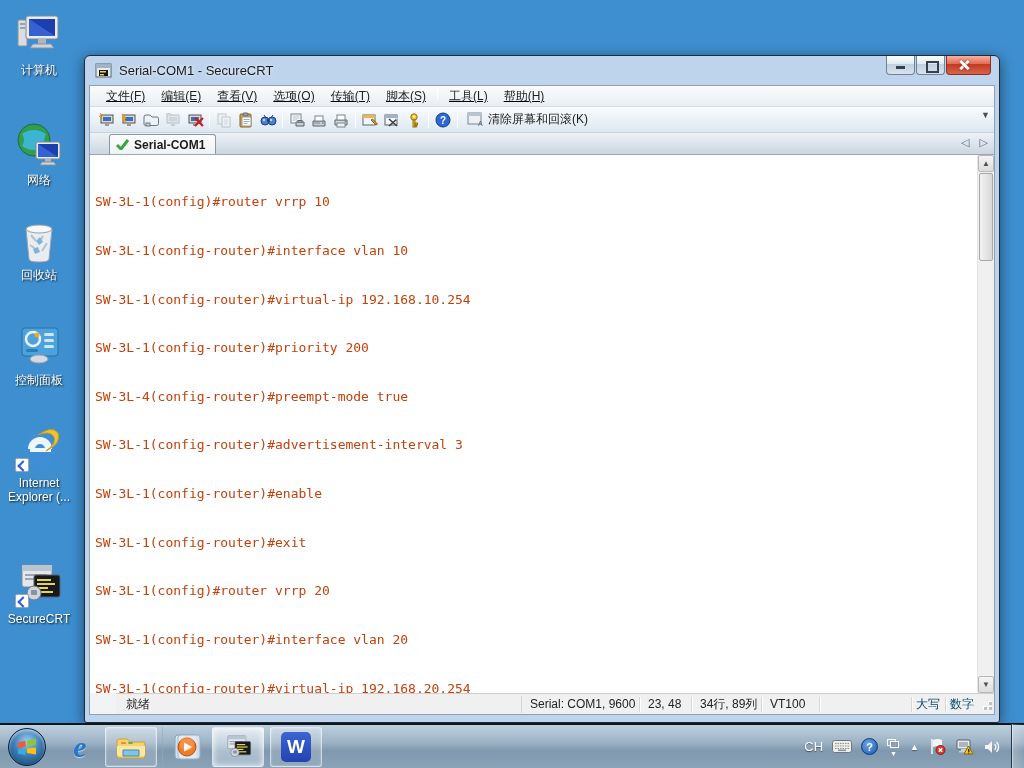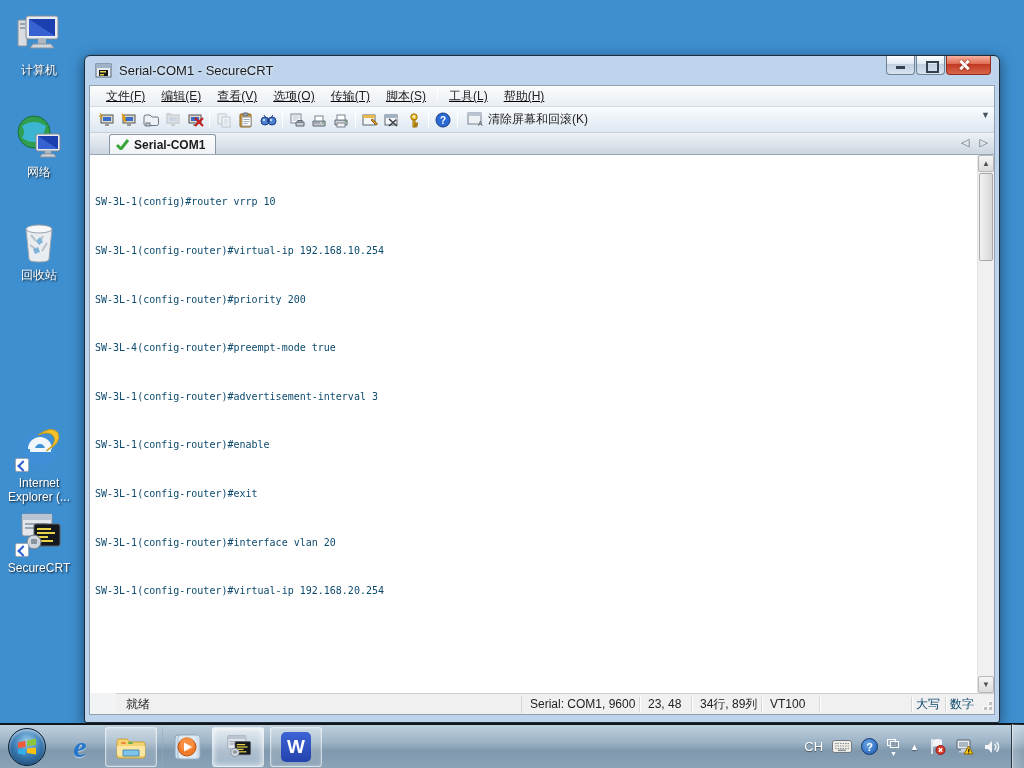--- a/index.html
+++ b/index.html
@@ -44,21 +44,21 @@
   .tb-text-btn { display:flex; align-items:center; gap:4px; font-size:12px; color:#222; padding:2px 6px; border-radius:2px; cursor:pointer; }
   .tb-overflow { position:absolute; right:4px; top:4px; font-size:9px; color:#46525e; cursor:pointer; line-height:8px; text-align:center; }
   .tb-overflow .bar { width:7px; height:1px; background:#46525e; margin:0 auto 1px; }
 
   .tabbar { height:22px; background:linear-gradient(#eef2f7,#ccd6e0); display:flex; align-items:flex-end; padding-left:19px; position:relative; border-bottom:1px solid #9aa8b6; }
   .tab { height:20px; display:flex; align-items:center; gap:5px; padding:0 10px 0 6px; background:linear-gradient(#fdfdfe,#eef1f5);
          border:1px solid #8b98a6; border-bottom:none; border-radius:3px 3px 0 0; font-size:12px; font-weight:bold; color:#1c1c1c; cursor:pointer; }
   .tab-nav { position:absolute; right:6px; top:3px; display:flex; gap:10px; font-size:11px; color:#5a6774; cursor:pointer; }
 
   .term-wrap { flex:1; display:flex; background:#fff; position:relative; overflow:hidden; }
-  .term { flex:1; padding:7px 18px 0 5px; font-family:"DejaVu Sans Mono","Liberation Mono",monospace; font-size:10px; line-height:16.2px; color:#0c4a6e; white-space:pre; }
+  .term { flex:1; padding:7px 18px 0 5px; font-family:"DejaVu Sans Mono","Liberation Mono",monospace; font-size:13px; line-height:16.2px; color:#c2410c; white-space:pre; }
   .scrollbar { width:17px; background:#f0f0f0; border-left:1px solid #e4e4e4; display:flex; flex-direction:column; }
   .sb-btn { height:17px; display:flex; align-items:center; justify-content:center; font-size:8px; color:#505050; background:linear-gradient(#f4f4f4,#dcdcdc); border:1px solid #b8b8b8; border-radius:2px; cursor:pointer; }
   .sb-thumb { height:88px; margin:1px 1px; background:linear-gradient(90deg,#f2f2f2,#d8d8d8); border:1px solid #a8a8a8; border-radius:2px; cursor:grab; }
   .sb-track { flex:1; }
 
   .statusbar { height:21px; background:#f0f0f0; border-top:1px solid #cfcfcf; display:flex; align-items:center; font-size:12px; color:#222;margin-left:26px; }
   .sb-seg { padding:0 8px; height:15px; line-height:15px; border-right:1px solid #d6d6d6; box-shadow:1px 0 0 #fff; white-space:nowrap; }
   .sb-ready { flex:1; border-right:1px solid #d6d6d6; padding-left:10px; }
   .sb-dim { color:#0c4a6e; }
   .grip { width:14px; height:15px; position:relative; }
@@ -105,21 +105,21 @@
         <rect x="12" y="6" width="32" height="23" rx="2" fill="#e8ecf1" stroke="#7f8894"></rect>
         <rect x="15" y="9" width="26" height="17" fill="#1b3fae"></rect>
         <path d="M15 9 L41 26 L15 26 Z" fill="#3f6ad8" opacity=".8"></path>
         <rect x="24" y="29" width="8" height="5" fill="#aeb6c0"></rect>
         <path d="M19 34 h18 l3 4 h-24 z" fill="#cfd5dc" stroke="#8a929c"></path>
       </svg>
     </div>
     <div class="dlabel">计算机</div>
   </div>
 
-  <div class="desk-icon" style="top:112px">
+  <div class="desk-icon" style="top:120px">
     <div class="dicon">
       <svg width="50" height="50" viewBox="0 0 50 50">
         <circle cx="20" cy="20" r="16" fill="#2f9e4f"></circle>
         <path d="M8 14 q12 -8 24 0 q-4 10 0 12 q-12 8 -24 0 q4 -6 0 -12" fill="#3db8e8" opacity=".85"></path>
         <circle cx="20" cy="20" r="16" fill="none" stroke="#1b6e38"></circle>
         <rect x="22" y="22" width="24" height="17" rx="2" fill="#e8ecf1" stroke="#7f8894"></rect>
         <rect x="24" y="24" width="20" height="13" fill="#1b3fae"></rect>
         <path d="M24 24 L44 37 L24 37 Z" fill="#3f6ad8" opacity=".8"></path>
         <rect x="31" y="39" width="6" height="3" fill="#aeb6c0"></rect>
         <path d="M28 42 h12 l2 3 h-16 z" fill="#cfd5dc" stroke="#8a929c"></path>
@@ -134,35 +134,50 @@
         <path d="M12 14 h26 l-3 30 q0 3 -10 3 t-10 -3 z" fill="#e9edf2" stroke="#9aa2ac"></path>
         <ellipse cx="25" cy="14" rx="13" ry="4" fill="#f6f8fa" stroke="#9aa2ac"></ellipse>
         <path d="M17 20 l5 6 m-6 4 l7 5 m6 -14 l-4 7 m8 0 l-5 8" stroke="#b9c1ca" stroke-width="2" fill="none"></path>
         <path d="M22 26 l4 -4 l3 5 l-4 3 z" fill="#7fb4d8"></path>
         <path d="M19 34 l5 -2 l2 5 l-5 2 z" fill="#7fb4d8"></path>
       </svg>
     </div>
     <div class="dlabel">回收站</div>
   </div>
 
+  <div class="desk-icon" style="top:320px">
+    <div class="dicon">
+      <svg width="50" height="50" viewBox="0 0 50 50">
+        <rect x="8" y="8" width="36" height="28" rx="3" fill="#4aa3df" stroke="#2b6f9e"></rect>
+        <circle cx="19" cy="19" r="7" fill="none" stroke="#eef6fc" stroke-width="2.5"></circle>
+        <circle cx="23" cy="15" r="2.5" fill="#f5a623"></circle>
+        <rect x="30" y="13" width="10" height="3" rx="1.5" fill="#cfe6f5"></rect>
+        <rect x="30" y="19" width="10" height="3" rx="1.5" fill="#cfe6f5"></rect>
+        <rect x="30" y="25" width="10" height="3" rx="1.5" fill="#cfe6f5"></rect>
+        <rect x="12" y="29" width="12" height="3" rx="1.5" fill="#2b7cb8"></rect>
+        <ellipse cx="25" cy="39" rx="9" ry="4" fill="#d6dbe1" stroke="#9aa2ac"></ellipse>
+      </svg>
+    </div>
+    <div class="dlabel">控制面板</div>
+  </div>
 
   <div class="desk-icon" style="top:423px">
     <div class="dicon">
       <svg width="50" height="50" viewBox="0 0 50 50">
         <circle cx="26" cy="26" r="17" fill="#3f8fd6"></circle>
         <path d="M14 26 a12 12 0 0 1 24 0 h-7 a5 5 0 0 0 -10 0 z" fill="#eef6fc"></path>
         <rect x="16" y="25" width="21" height="4" fill="#eef6fc"></rect>
         <path d="M44 10 q-6 -8 -20 2 q12 -5 16 2 q3 6 -8 14 q16 -8 12 -18" fill="#f3c22e" stroke="#c89a1a"></path>
       </svg>
       <span class="shortcut-arrow"></span>
     </div>
     <div class="dlabel">Internet Explorer (...</div>
   </div>
 
-  <div class="desk-icon" style="top:508px">
+  <div class="desk-icon" style="top:559px">
     <div class="dicon">
       <svg width="50" height="50" viewBox="0 0 50 50">
         <rect x="8" y="6" width="30" height="22" rx="2" fill="#e3e7ec" stroke="#7f8894"></rect>
         <rect x="8" y="6" width="30" height="6" fill="#b8c4d2"></rect>
         <rect x="11" y="15" width="22" height="2" fill="#9aa6b4"></rect>
           <rect x="11" y="19" width="16" height="2" fill="#9aa6b4"></rect>
         <rect x="20" y="16" width="26" height="22" rx="2" fill="#15181c" stroke="#5a6068"></rect>
         <rect x="23" y="20" width="14" height="2" fill="#e8d44a"></rect>
           <rect x="23" y="24" width="18" height="2" fill="#e8d44a"></rect>
         <rect x="23" y="28" width="11" height="2" fill="#e8d44a"></rect>
@@ -349,26 +364,28 @@
         </div>
         <div class="tab-nav">
           <span>◁</span>
           <span>▷</span>
         </div>
       </div>
 
       <div class="term-wrap">
         <div class="term">
           <div>SW-3L-1(config)#router vrrp 10</div>
+          <div>SW-3L-1(config-router)#interface vlan 10</div>
           <div>SW-3L-1(config-router)#virtual-ip 192.168.10.254</div>
           <div>SW-3L-1(config-router)#priority 200</div>
           <div>SW-3L-4(config-router)#preempt-mode true</div>
           <div>SW-3L-1(config-router)#advertisement-interval 3</div>
           <div>SW-3L-1(config-router)#enable</div>
           <div>SW-3L-1(config-router)#exit</div>
+          <div>SW-3L-1(config)#router vrrp 20</div>
           <div>SW-3L-1(config-router)#interface vlan 20</div>
           <div>SW-3L-1(config-router)#virtual-ip 192.168.20.254</div>
           
           
           
           
           
           
           
           

